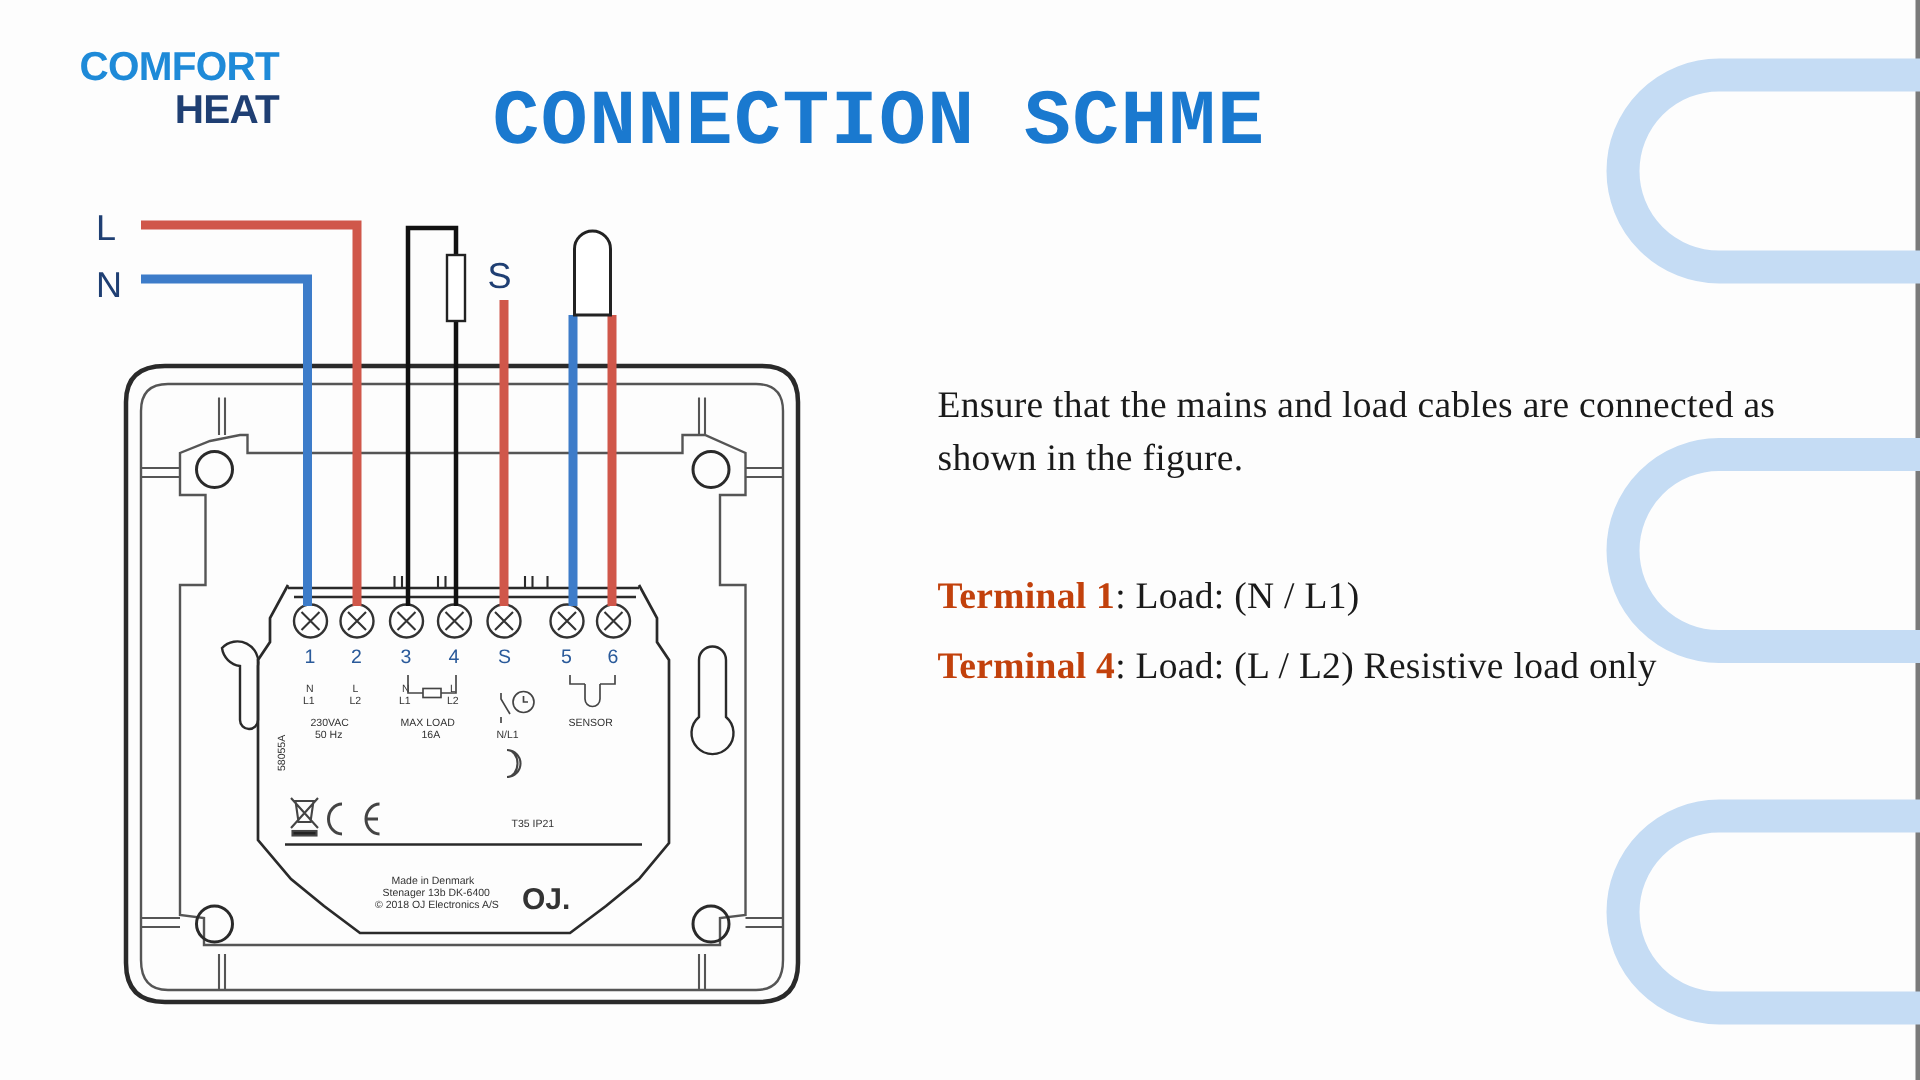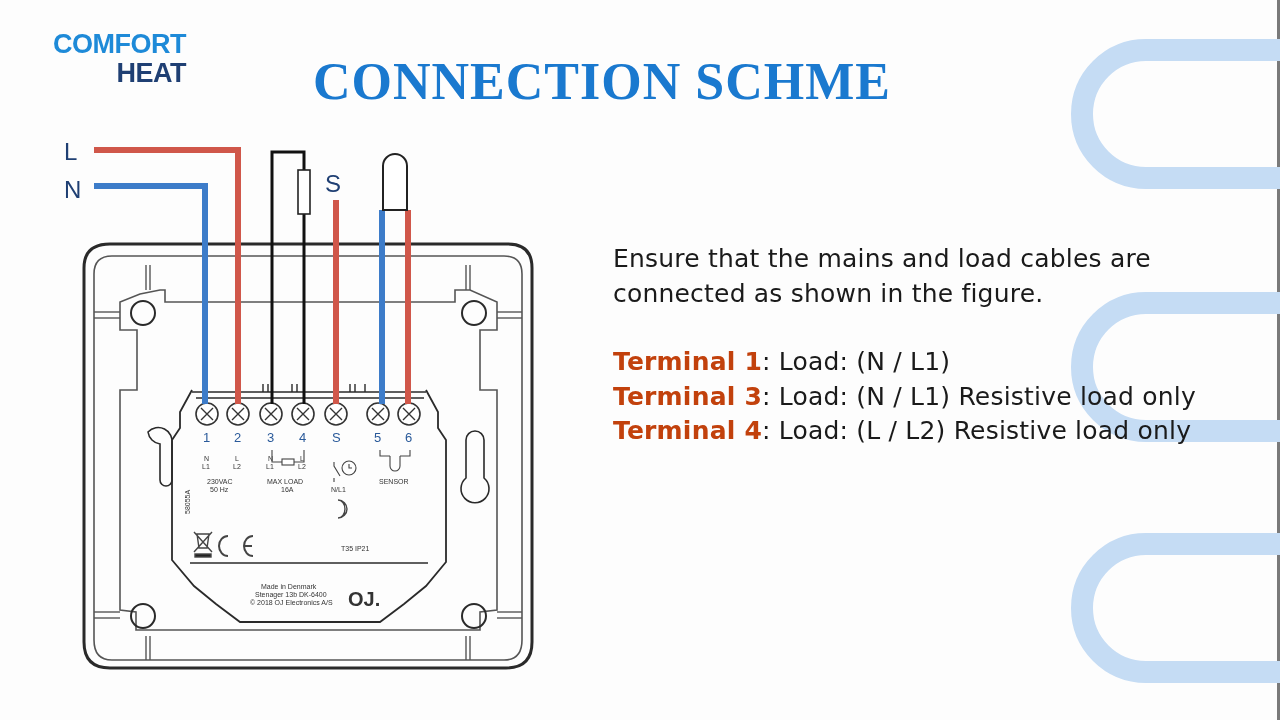--- a/index.html
+++ b/index.html
@@ -7,32 +7,32 @@
     width: 1280px; height: 720px; overflow: hidden;
     background: #fdfdfd; position: relative;
     font-family: "DejaVu Sans", sans-serif;
   }
   .frame-right { position: absolute; right: 0; top: 0; width: 3px; height: 720px; background: #7a7a7a; }
   .logo { position: absolute; left: 53px; top: 30px; line-height: 29px; font-family: "Liberation Sans", sans-serif; font-weight: bold; letter-spacing: -0.5px; }
   .logo .l1 { color: #1e8ad8; font-size: 27px; display: block; }
   .logo .l2 { color: #1f3f73; font-size: 27px; display: block; text-align: right; }
   .title {
     position: absolute; left: 0; top: 52px; width: 1172px; text-align: center;
-    font-family: Liberation Serif, serif; font-weight: bold; font-size: 52px;
-    color: #1a79cf; letter-spacing: 1px; padding-left: 16px;
+    font-family: Liberation Mono, monospace; font-weight: bold; font-size: 52px;
+    color: #1a79cf; letter-spacing: 1px; padding-left: 0;
   }
   .title span { position: relative; left: 0; }
   .deco { position: absolute; left: 1060px; top: 0; }
   .diagram { position: absolute; left: 0; top: 0; }
   .textblock {
     position: absolute; left: 613px; top: 242px; width: 620px;
     font-family: "DejaVu Sans", sans-serif; font-size: 25px; line-height: 34.5px; color: #1a1a1a;
     letter-spacing: 0.2px;
   }
-  .textblock p { margin: 0; }
+  .textblock p { margin: 12px; font-family: Liberation Serif, serif; }
   .textblock .gap { height: 34px; }
   .textblock b { font-weight: bold; color: #c2410c; }
   .dtext { font-family: "Liberation Sans", sans-serif; fill: #333; }
 </style>
 </head>
 <body>
 
 <div class="frame-right"></div>
 
 <svg class="deco" width="220" height="720">
@@ -171,15 +171,14 @@
     <path d="M228 536 a9 10 0 1 0 0 20" stroke-width="2"></path>
     <path d="M253 536 a9 10 0 1 0 0 20 M244 546 h8" stroke-width="2"></path>
   </g>
   <text class="dtext" x="348" y="606" font-size="20" font-weight="bold" style="fill:#333">OJ.</text>
 </svg>
 
 <div class="textblock">
   <p>Ensure that the mains and load cables are connected as shown in the figure.</p>
   <div class="gap"></div>
   <p><b>Terminal 1</b><span>: Load: (N / L1)</span></p>
-  <p><b>Terminal 3</b><span>: Load: (N / L1) Resistive load only</span></p>
   <p><b>Terminal 4</b><span>: Load: (L / L2) Resistive load only</span></p>
 </div>
 
 </body></html>

